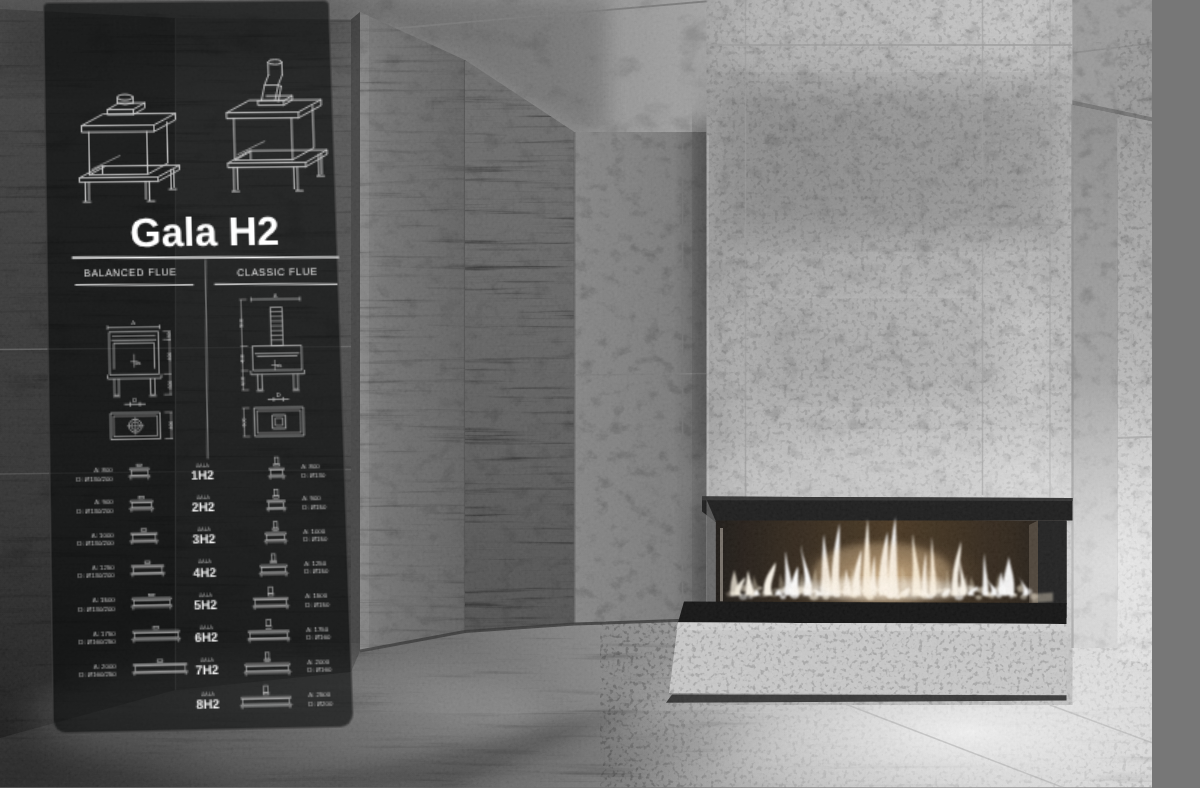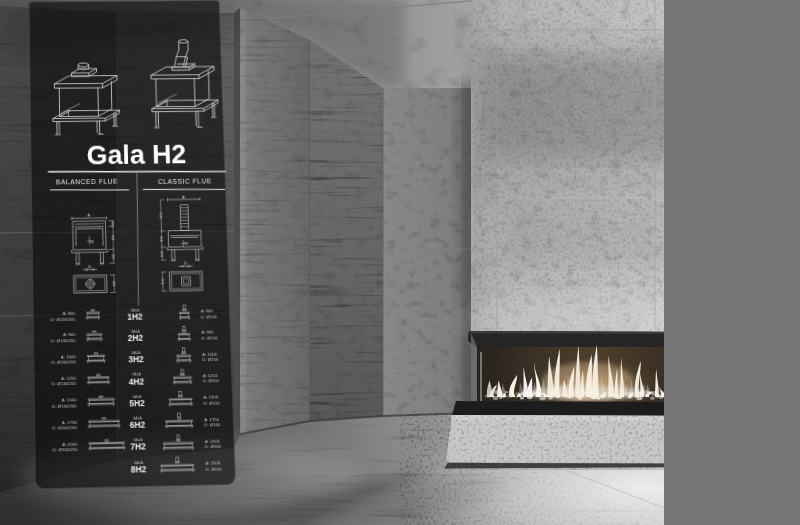--- a/index.html
+++ b/index.html
@@ -1,16 +1,16 @@
 <!DOCTYPE html>
 <html><head><meta charset="utf-8">
 <style>
 *{margin:0;padding:0;box-sizing:border-box}
 body{width:800px;height:525px;overflow:hidden;background:#777;font-family:"Liberation Sans", sans-serif}
-#scene{position:relative;width:664px;height:525px;overflow:hidden}
+#scene{position:relative;width:768px;height:525px;overflow:hidden}
 #scene>svg{filter:blur(0.45px)}
 #panel svg{filter:blur(0.25px)}
 #panel{position:absolute;left:0;top:0;width:200px;height:490px;transform-origin:0 0;
  transform:matrix3d(0.961277, -0.007500, 0.000000, 0.000029, 0.009678, 0.945749, 0.000000, -0.000102, 0.000000, 0.000000, 1.000000, 0.000000, 28.500000, 1.500000, 0.000000, 1.000000);
  background:rgba(7,8,8,0.62);border:1px solid rgba(170,170,170,0.22);
  border-radius:4px 4px 9px 9px;}
 </style></head><body>
 <div id="scene">
 
 <svg width="800" height="525" viewBox="0 0 800 525" style="position:absolute;left:0;top:0">

